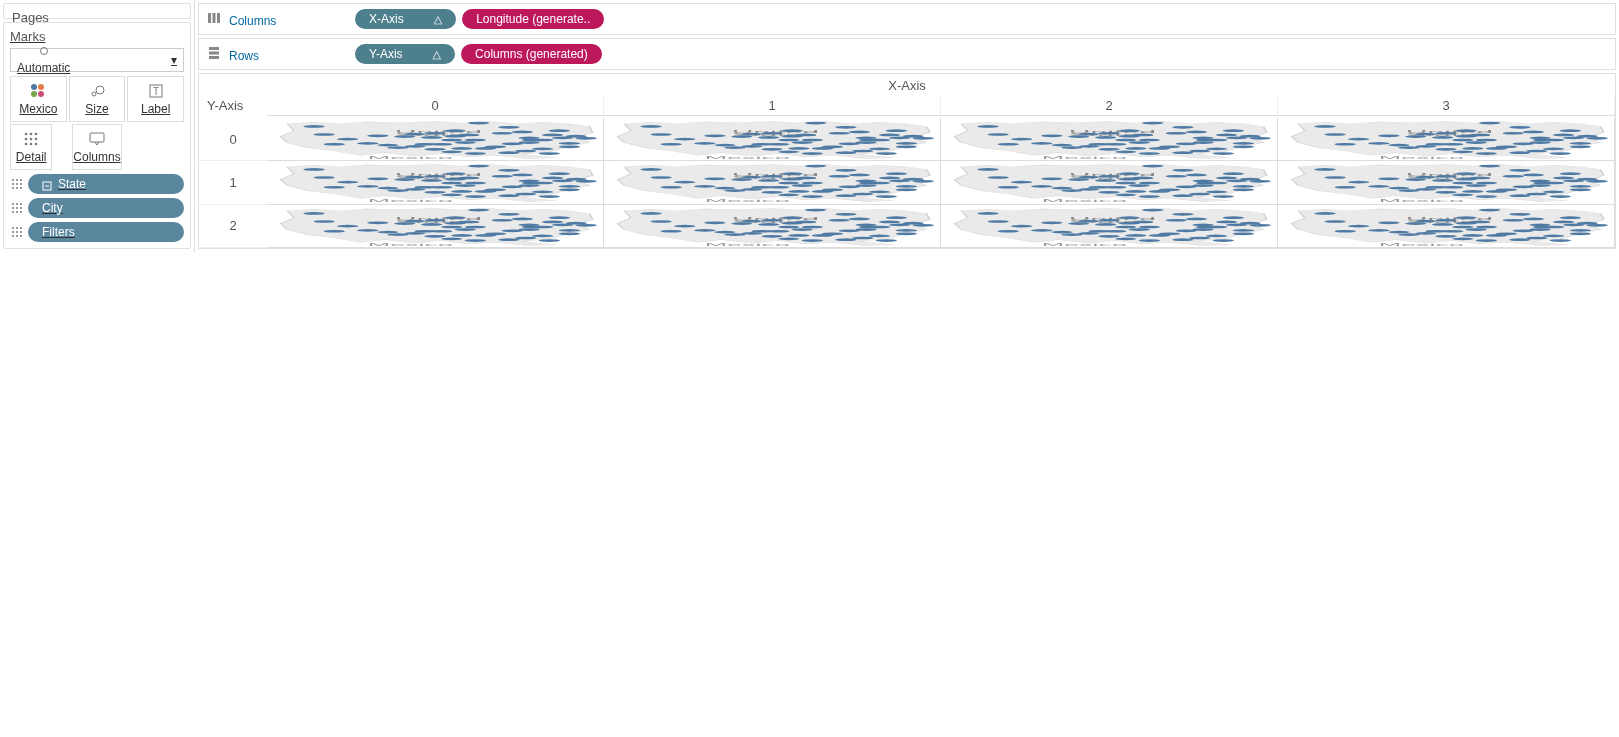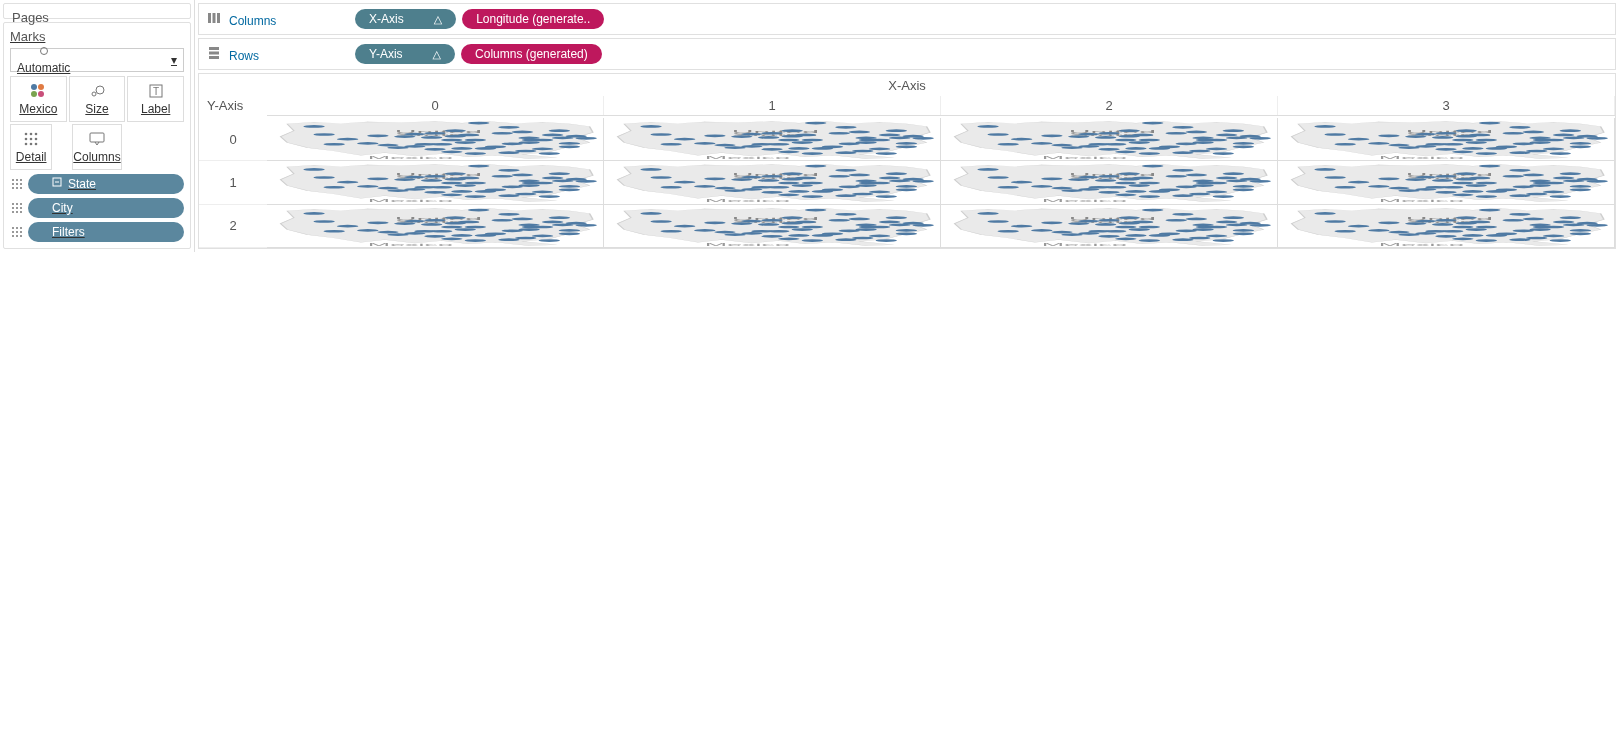--- a/index.html
+++ b/index.html
@@ -13,21 +13,21 @@
 #marks-panel { padding: 6px; text-decoration: underline; }
 .mark-type-select { width: 100%; border: 1px solid #ccc; height: 24px; display: flex; align-items: center; padding: 0 6px; margin: 4px 0; cursor: pointer; justify-content: space-between; }
 .mark-type-select .mt-left { display: flex; align-items: center; gap: 2px; flex-direction: column; }
 .mark-grid { display: grid; grid-template-columns: repeat(3, 1fr); gap: 2px; margin-top: 4px; }
 .mark-btn { border: 1px solid #ddd; height: 46px; display: flex; flex-direction: column; align-items: center; justify-content: center; gap: 2px; cursor: pointer; }
 .mark-btn svg { width: 18px; height: 18px; }
 .mark-grid-row2 { display: grid; grid-template-columns: repeat(3, 1fr); gap: 20px; margin-top: 2px; }
 .mark-grid-row2 .mark-btn-empty { border: none; }
 .pill-row { display: flex; align-items: center; gap: 4px; margin-top: 4px; }
 .pill-row .detail-icon { width: 14px; }
-.pill { border-radius: 12px; padding: 3px 24px; color: #fff; font-size: 12px; display: inline-flex; align-items: flex-start; gap: 6px; white-space: nowrap; }
+.pill { border-radius: 12px; padding: 3px 14px; color: #fff; font-size: 12px; display: inline-flex; align-items: flex-end; gap: 6px; white-space: nowrap; }
 .pill-blue { background: #5b879e; }
 .pill-small { flex: 1; }
 .right-col { flex: 1; display: flex; flex-direction: column; }
 .shelf { border: 1px solid #e0e0e0; display: flex; align-items: center; height: 32px; margin: 3px 3px 0 3px; }
 .shelf-label { width: 150px; display: flex; align-items: flex-end; gap: 8px; padding-left: 8px; color: #0369a1; }
 .shelf-pills { display: flex; gap: 6px; padding-left: 6px; align-items: center; }
 .shelf-pill { background: #4e7f8d; color: #fff; border-radius: 12px; padding: 3px 14px; display: inline-flex; align-items: center; gap: 30px; font-size: 12px; }
 .shelf-pill-green { background: #be185d; }
 .delta { font-size: 11px; }
 

